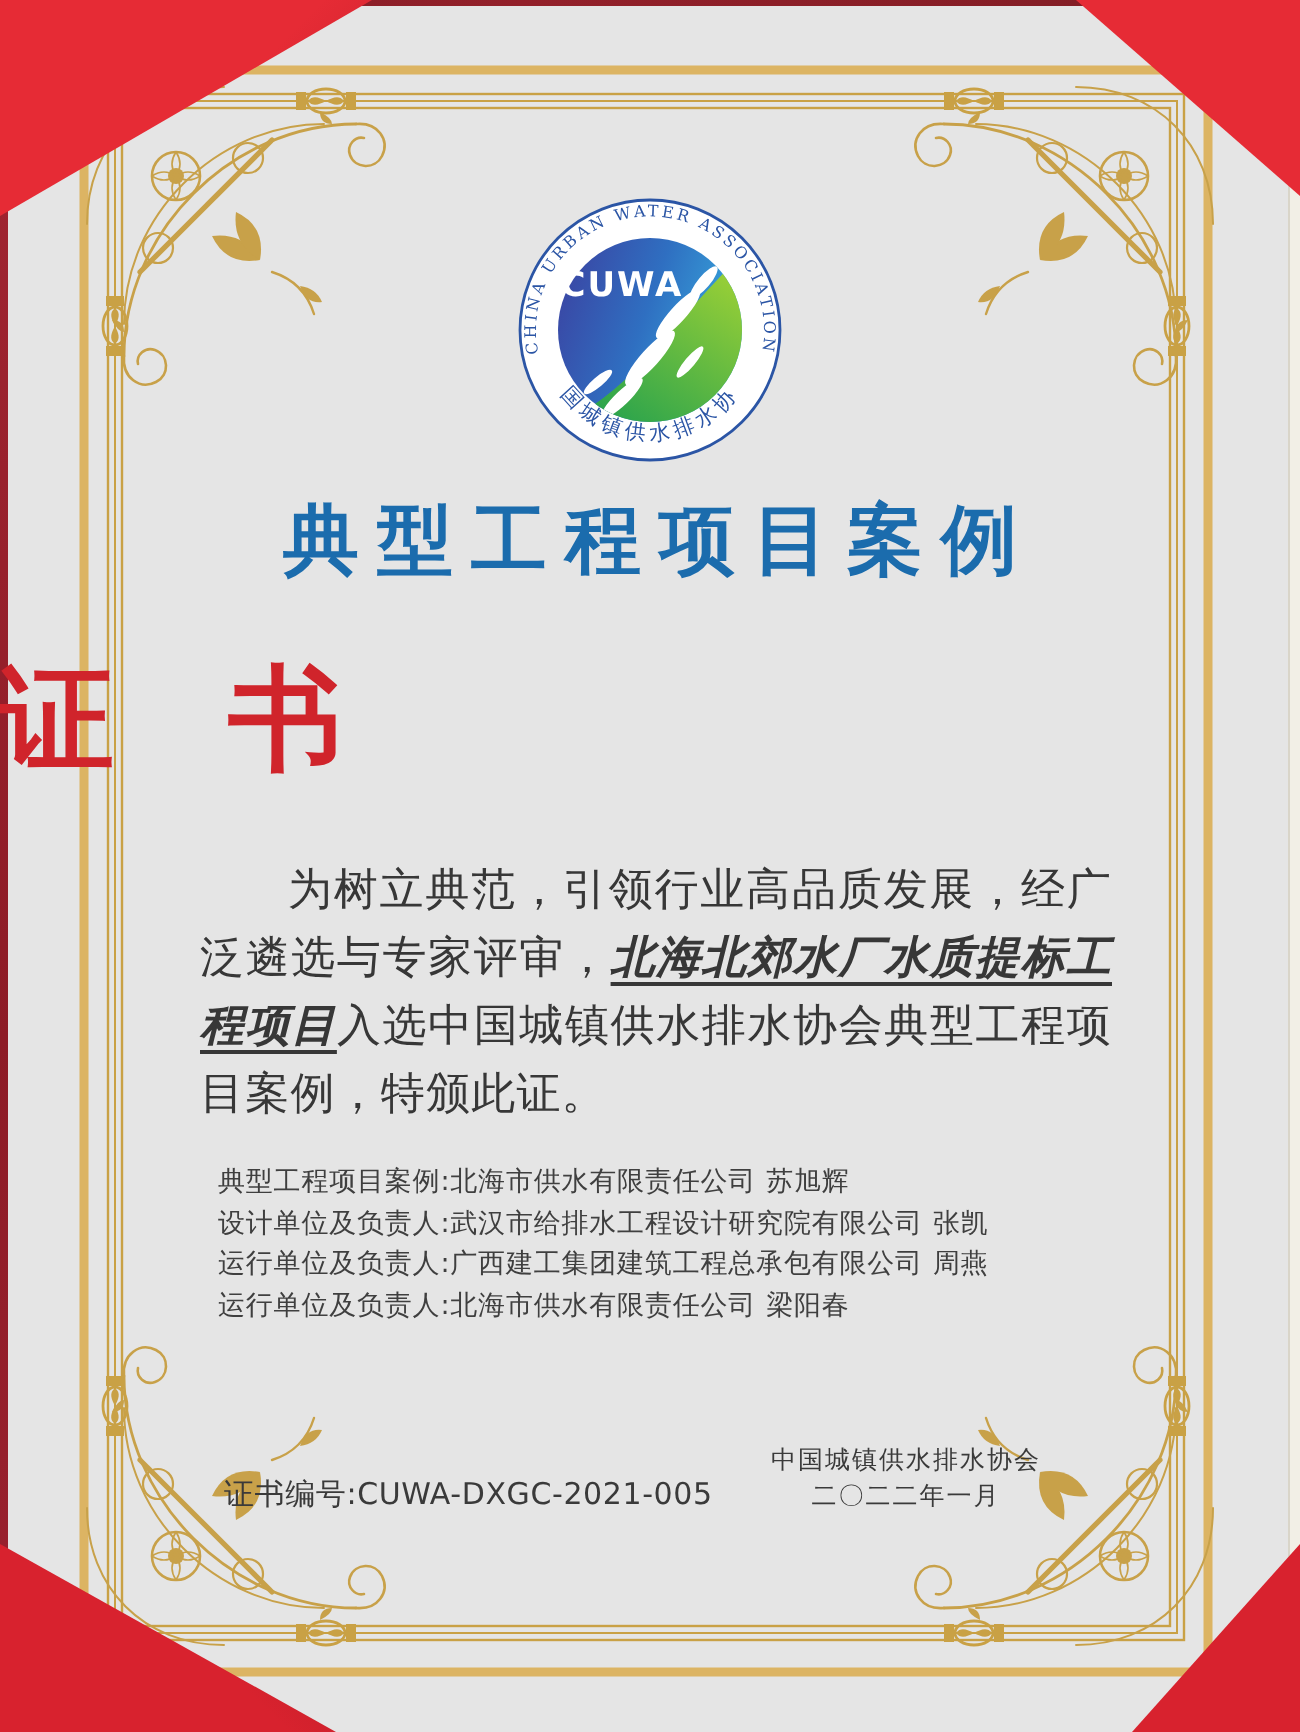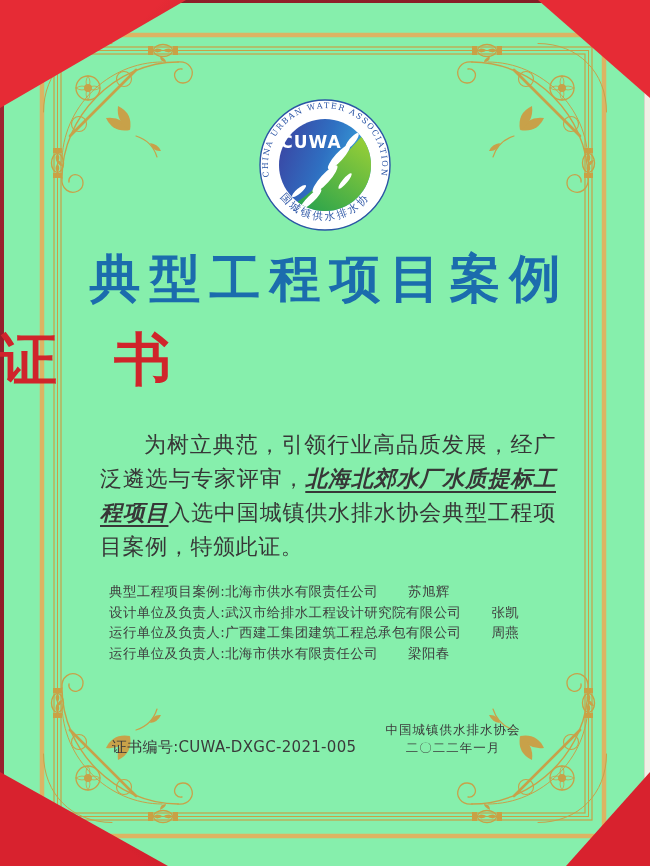--- a/index.html
+++ b/index.html
@@ -1,19 +1,19 @@
 <!DOCTYPE html>
 <html><head>
 <meta charset="utf-8">
 <style>
   * { margin:0; padding:0; box-sizing:border-box; }
   html,body { width:650px; height:866px; }
   body { font-family:"DejaVu Sans", sans-serif; }
 
-  .page { position:relative; width:650px; height:866px; background:#86efac; overflow:hidden; }
+  .page { position:relative; width:650px; height:866px; background:#e5e5e5; overflow:hidden; }
 
   
   .edge-top   { position:absolute; top:0; left:0; width:650px; height:3px;
                 background:linear-gradient(90deg,#7e1d24,#93202a 40%,#7e1d24); z-index:1; }
   .edge-left  { position:absolute; top:0; left:0; width:4px; height:866px;
                 background:linear-gradient(180deg,#a32633,#8d1b26 60%,#9c2230); z-index:1; }
   .edge-right { position:absolute; top:0; right:0; width:6px; height:866px;
                 background:#f2efe6; border-left:1px solid #d9d5c9; z-index:1; }
 
   .frame { position:absolute; inset:0; z-index:2; pointer-events:none; }
@@ -30,37 +30,37 @@
                background:linear-gradient(45deg,#d8222e 55%,#b51d27);
                clip-path:polygon(0 0,100% 100%,0 100%); }
   .corner.br { bottom:0; right:0; width:84px; height:94px;
                background:linear-gradient(315deg,#d8222e 55%,#b51d27);
                clip-path:polygon(100% 0,100% 100%,0 100%); }
 
   .logo { position:absolute; left:255px; top:95px; width:140px; height:140px; z-index:3; }
 
   .title { position:absolute; left:0; top:245px; width:650px; text-align:center;
            font-family:Liberation Serif, serif; font-weight:700;
-           font-size:51px; letter-spacing:9px; padding-left:9px;
+           font-size:38px; letter-spacing:9px; padding-left:9px;
            color:#1b6cad; z-index:3; }
 
   .subtitle { position:absolute; left:0; top:322px; width:650px; 
               font-family:"DejaVu Serif", serif; font-weight:700;
               font-size:57px; color:#d0242b; z-index:3; }
 
   .bodytext { position:absolute; left:100px; top:430px; width:456px; z-index:3;
               font-family:Liberation Mono, monospace;
               font-size:22px; line-height:34px; letter-spacing:0.6px;
               color:#373737; text-align:justify; text-align-last:left; text-indent:2em; }
   .project  { font-style:italic; font-weight:700;
               text-decoration:underline; text-underline-offset:5px; text-decoration-thickness:1.5px; }
 
   .parties { position:absolute; left:109px; top:581px; z-index:3;
              font-size:13.5px; line-height:20.5px; color:#3f3f3f; letter-spacing:0.4px; }
-  .party .person { margin-left:30px; }
+  .party .person { margin-left:5px; }
 
   .cert-no { position:absolute; left:112px; top:738px; z-index:3;
              font-size:15px; color:#3a3a3a; letter-spacing:0.3px; }
 
   .issuer-block { position:absolute; left:378px; top:721px; width:150px; z-index:3;
                   text-align:center; font-size:12.5px; line-height:17.5px;
                   color:#3a3a3a; letter-spacing:1px; }
 </style>
 </head>
 <body>

